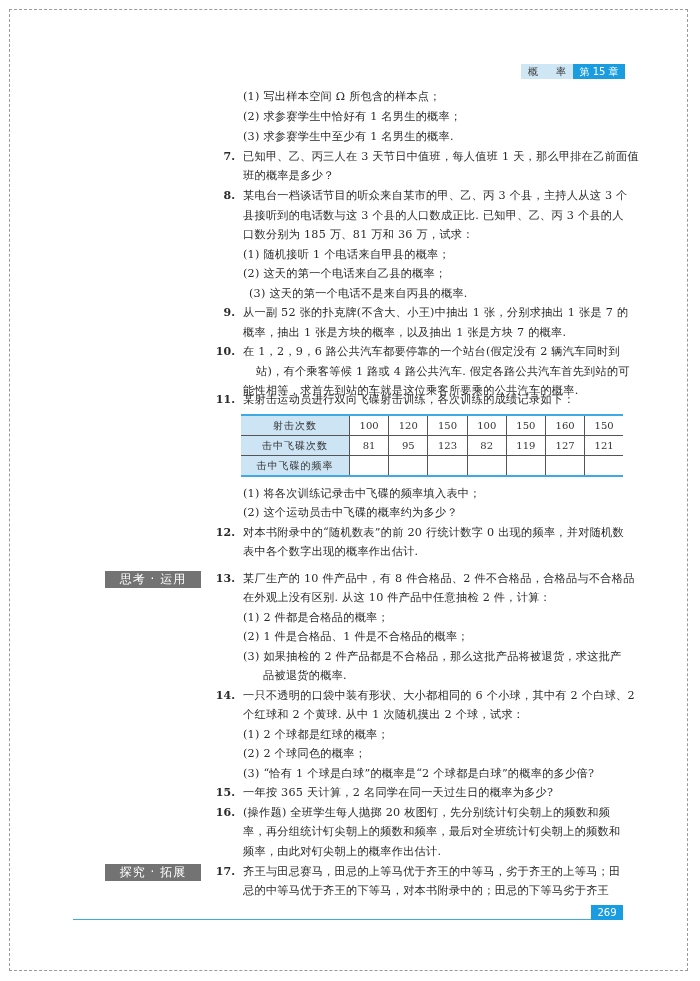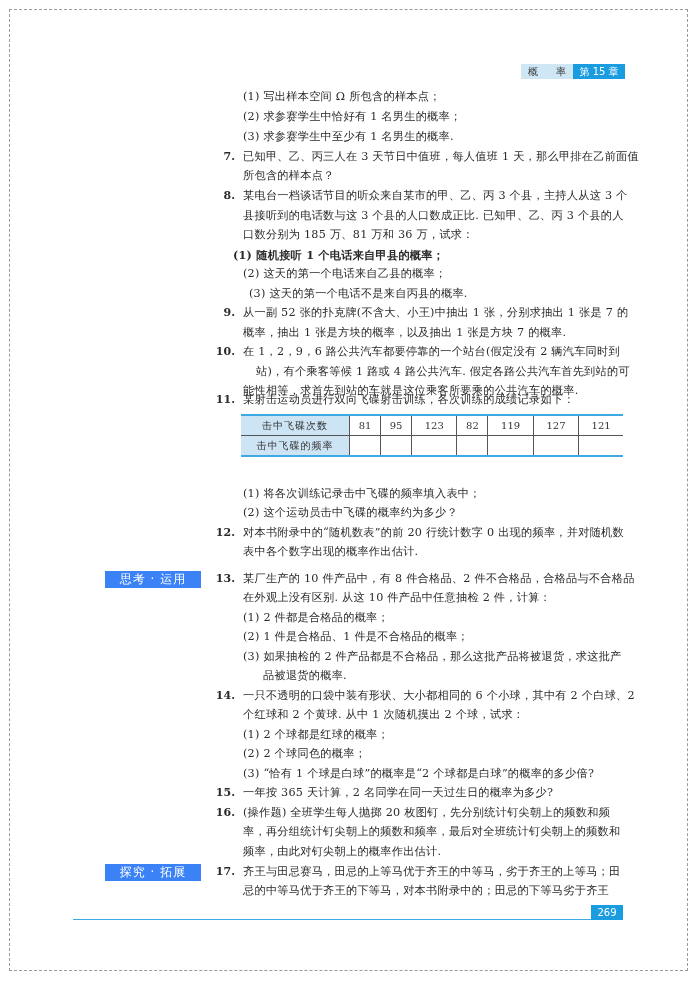--- a/index.html
+++ b/index.html
@@ -27,21 +27,21 @@
     .line {
       position: absolute; font-size: 11.2px; line-height: 16px; white-space: nowrap;
       letter-spacing: 0.25px;
     }
     .num {
       position: absolute; font-weight: bold; font-family: "DejaVu Serif", serif;
       font-size: 11px; text-align: right; width: 26px;
     }
     .section-label {
       position: absolute; left: 105px; width: 96px; height: 17px;
-      background: #3b82f6; color: #ffffff; font-family: "DejaVu Sans", sans-serif;
+      background: #737373; color: #ffffff; font-family: "DejaVu Sans", sans-serif;
       font-size: 12px; display: flex; align-items: center; justify-content: center;
       letter-spacing: 1px;
     }
     table.score {
       position: absolute; left: 241px; top: 414px; width: 382px;
       border-collapse: collapse; font-size: 10px;
       border-top: 2px solid #3fa9e3; border-bottom: 2px solid #3fa9e3;
     }
     table.score td {
       border: 1px solid #555; height: 19px; text-align: center; padding: 0;
@@ -72,44 +72,54 @@
   </div>
   <div class="part2">第 15 章</div>
 </div>
 
 <div class="line" style="left:243px;top:89px;">(1) 写出样本空间 Ω 所包含的样本点；</div>
 <div class="line" style="left:243px;top:109px;">(2) 求参赛学生中恰好有 1 名男生的概率；</div>
 <div class="line" style="left:243px;top:129px;">(3) 求参赛学生中至少有 1 名男生的概率.</div>
 
 <div class="num" style="left:209px;top:149px;line-height:16px;">7.</div>
 <div class="line" style="left:243px;top:149px;">已知甲、乙、丙三人在 3 天节日中值班，每人值班 1 天，那么甲排在乙前面值</div>
-<div class="line" style="left:243px;top:168px;">所包含的样本点？</div>
+<div class="line" style="left:243px;top:168px;">班的概率是多少？</div>
 
 <div class="num" style="left:209px;top:188px;line-height:16px;">8.</div>
 <div class="line" style="left:243px;top:188px;">某电台一档谈话节目的听众来自某市的甲、乙、丙 3 个县，主持人从这 3 个</div>
 <div class="line" style="left:243px;top:208px;">县接听到的电话数与这 3 个县的人口数成正比. 已知甲、乙、丙 3 个县的人</div>
 <div class="line" style="left:243px;top:227px;">口数分别为 185 万、81 万和 36 万，试求：</div>
-<div class="line" style="left:233px;top:247px;font-weight:bold;">(1) 随机接听 1 个电话来自甲县的概率；</div>
+<div class="line" style="left:243px;top:247px;">(1) 随机接听 1 个电话来自甲县的概率；</div>
 <div class="line" style="left:243px;top:266px;">(2) 这天的第一个电话来自乙县的概率；</div>
 <div class="line" style="left:249px;top:286px;">(3) 这天的第一个电话不是来自丙县的概率.</div>
 
 <div class="num" style="left:209px;top:305px;line-height:16px;">9.</div>
 <div class="line" style="left:243px;top:305px;">从一副 52 张的扑克牌(不含大、小王)中抽出 1 张，分别求抽出 1 张是 7 的</div>
 <div class="line" style="left:243px;top:325px;">概率，抽出 1 张是方块的概率，以及抽出 1 张是方块 7 的概率.</div>
 
 <div class="num" style="left:209px;top:344px;line-height:16px;">10.</div>
 <div class="line" style="left:243px;top:344px;">在 1，2，9，6 路公共汽车都要停靠的一个站台(假定没有 2 辆汽车同时到</div>
 <div class="line" style="left:256px;top:364px;">站)，有个乘客等候 1 路或 4 路公共汽车. 假定各路公共汽车首先到站的可</div>
 <div class="line" style="left:243px;top:383px;">能性相等，求首先到站的车就是这位乘客所要乘的公共汽车的概率.</div>
 
 <div class="num" style="left:209px;top:391px;line-height:16px;top:392px;">11.</div>
 <div class="line" style="left:243px;top:392px;">某射击运动员进行双向飞碟射击训练，各次训练的成绩记录如下：</div>
 
 <table class="score">
   <tbody>
+      <tr>
+    <td>射击次数</td>
+    <td>100</td>
+    <td>120</td>
+    <td>150</td>
+    <td>100</td>
+    <td>150</td>
+    <td>160</td>
+    <td>150</td>
+  </tr>
   <tr>
     <td>击中飞碟次数</td>
     <td>81</td>
     <td>95</td>
     <td>123</td>
     <td>82</td>
     <td>119</td>
     <td>127</td>
     <td>121</td>
   </tr>

